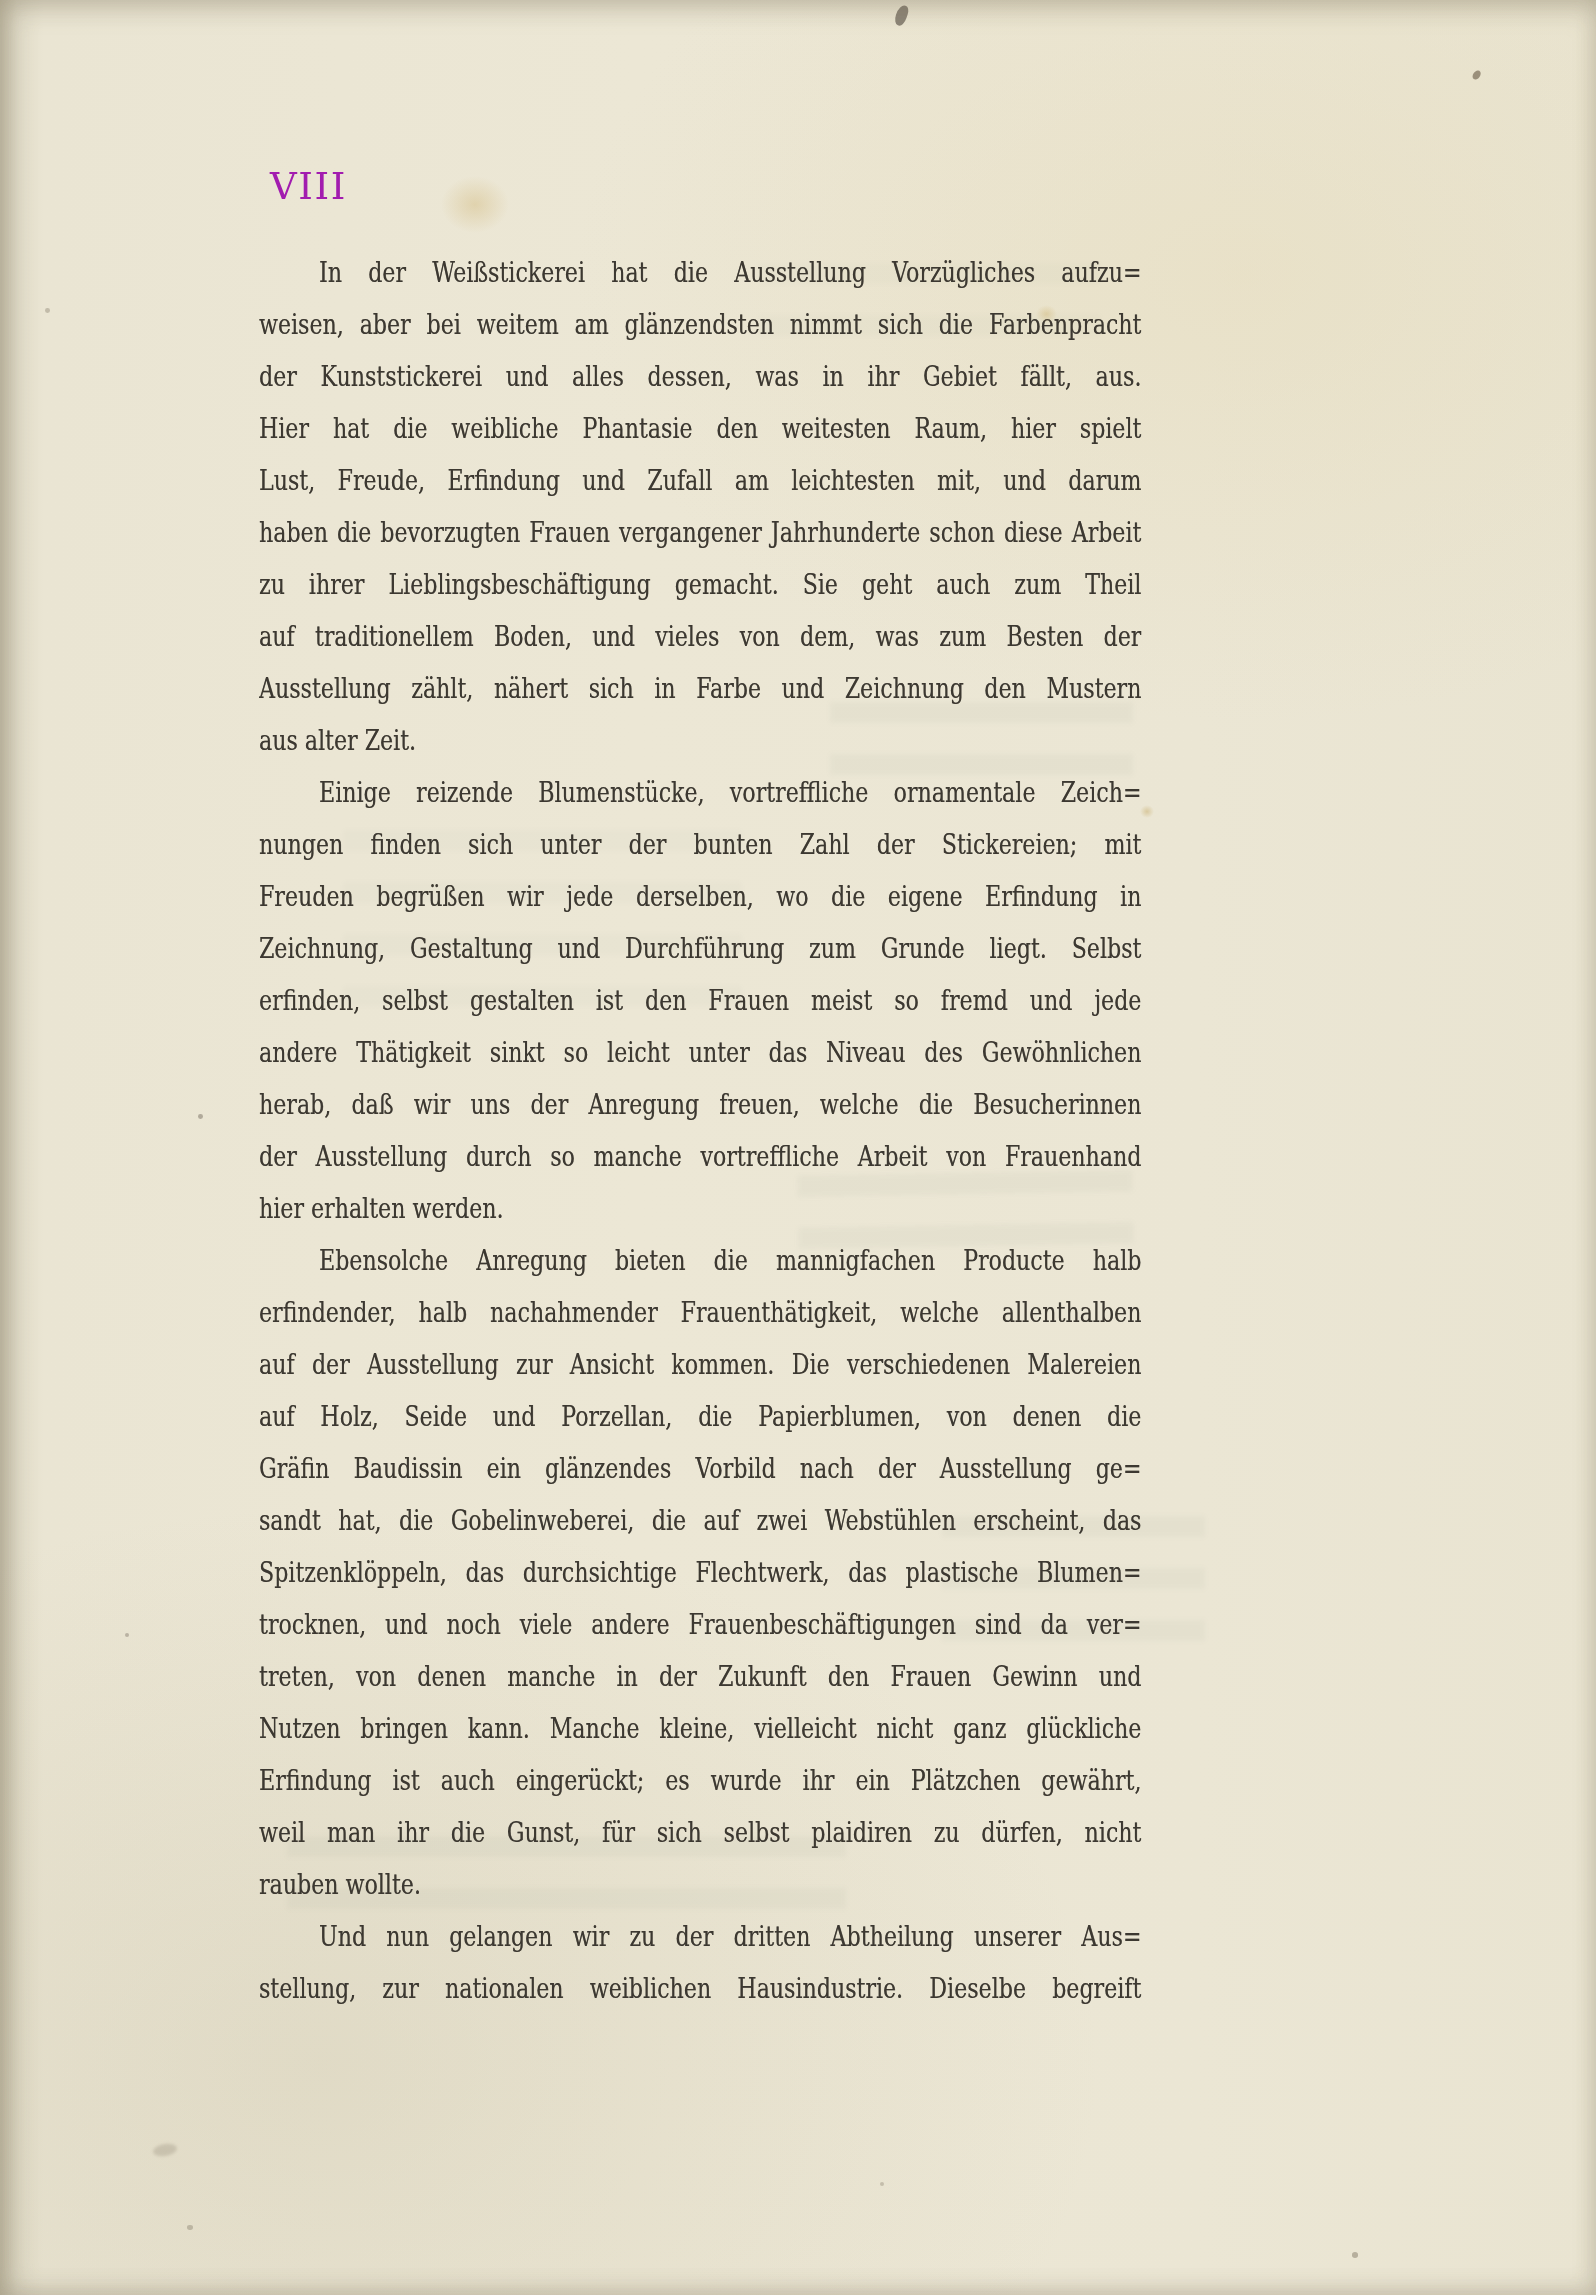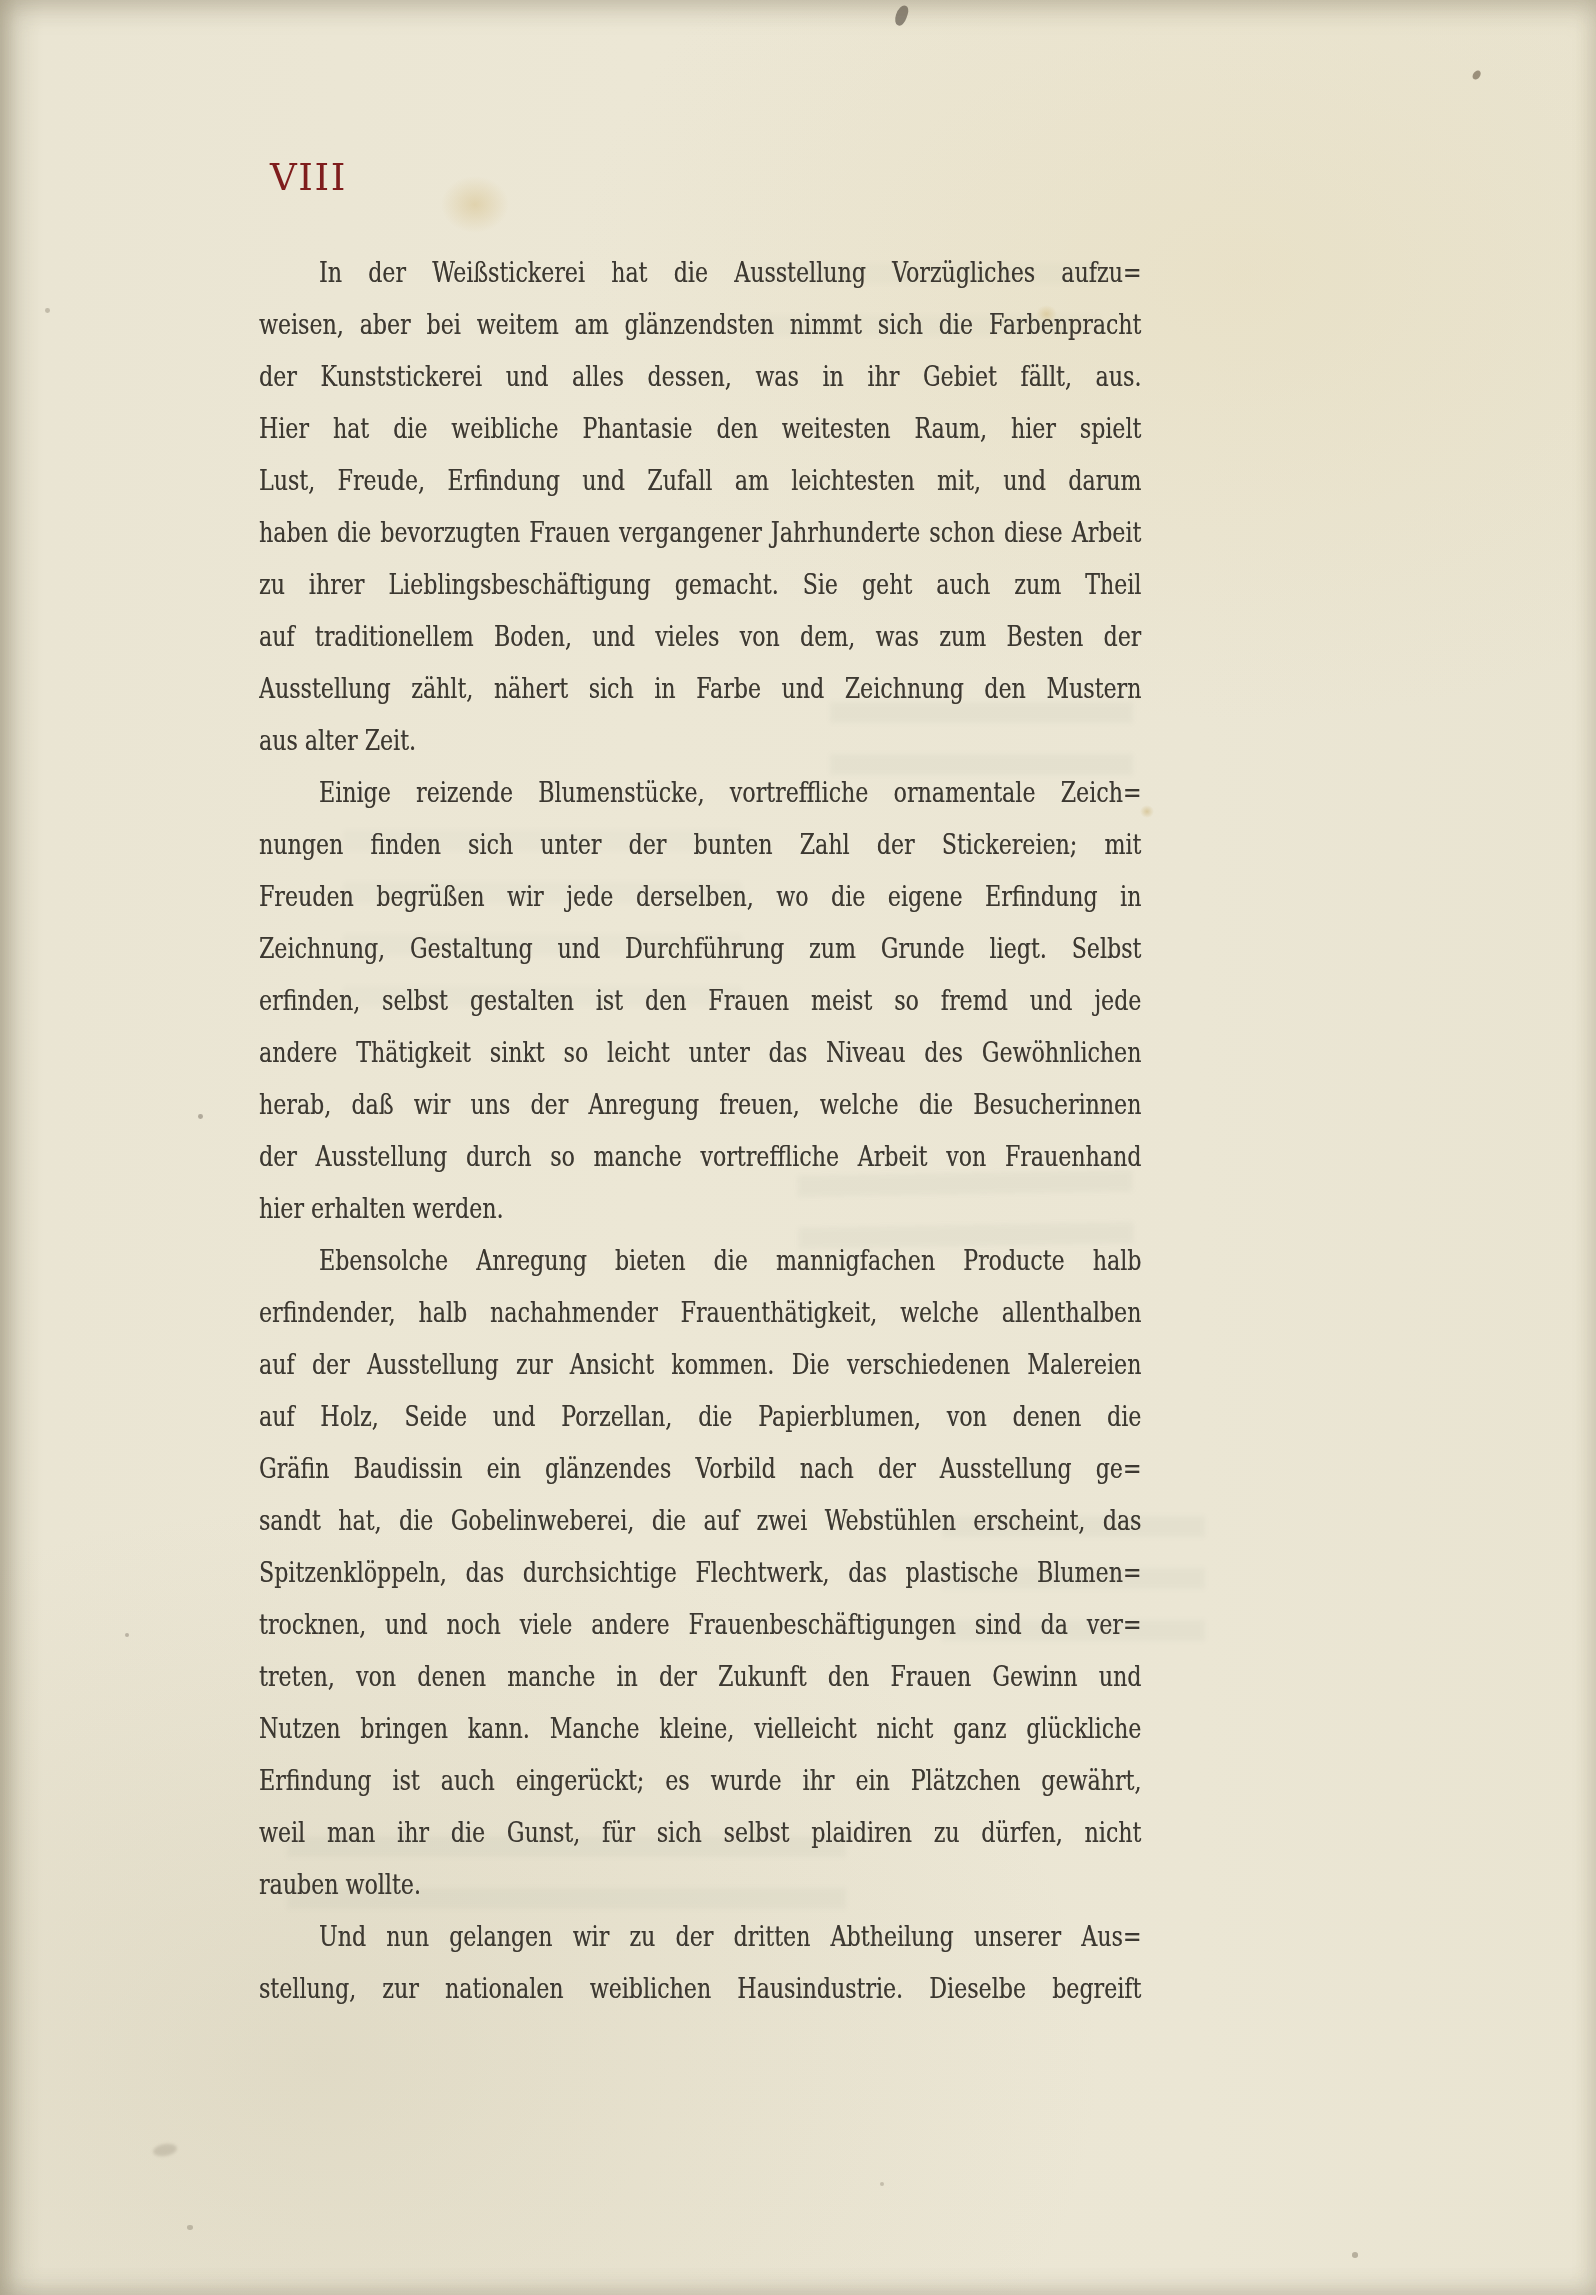--- a/index.html
+++ b/index.html
@@ -14,22 +14,22 @@
       radial-gradient(958px 639px at 78% 12%, rgba(228,216,178,.35), rgba(0,0,0,0) 70%),
       radial-gradient(1117px 798px at 20% 90%, rgba(196,188,160,.28), rgba(0,0,0,0) 70%),
       linear-gradient(90deg, #d6d0bb 0px, #e3decb 17.6px, #eae5d3 44px, #ece7d5 40%, #ebe6d4 75%, #e9e4d1 100%);
   }
   .vignette{
     position:absolute;inset:0;pointer-events:none;
     box-shadow:inset 0 11.2px 24px rgba(120,110,85,.18), inset 11.2px 0 27px rgba(110,100,78,.22),
                inset -4.8px 0 19px rgba(140,130,105,.08), inset 0 -8px 21px rgba(140,130,105,.10);
   }
   .folio{
-    position:absolute;left:270px;top:156px;
-    font-size:37px;color:#7f1d1d;letter-spacing:1.6px;
+    position:absolute;left:270px;top:165px;
+    font-size:37px;color:#a21caf;letter-spacing:1.6px;
   }
   .textblock{
     position:absolute;left:259px;top:247px;width:1117px;
     transform:scaleX(0.79);transform-origin:0 0;
     font-size:28px;line-height:52px;color:#3c3831;
     text-shadow:0.2px 0 0 rgba(60,56,49,.55);
   }
   .line{
     height:52px;overflow:hidden;
     text-align:justify;text-align-last:justify;text-justify:inter-word;

